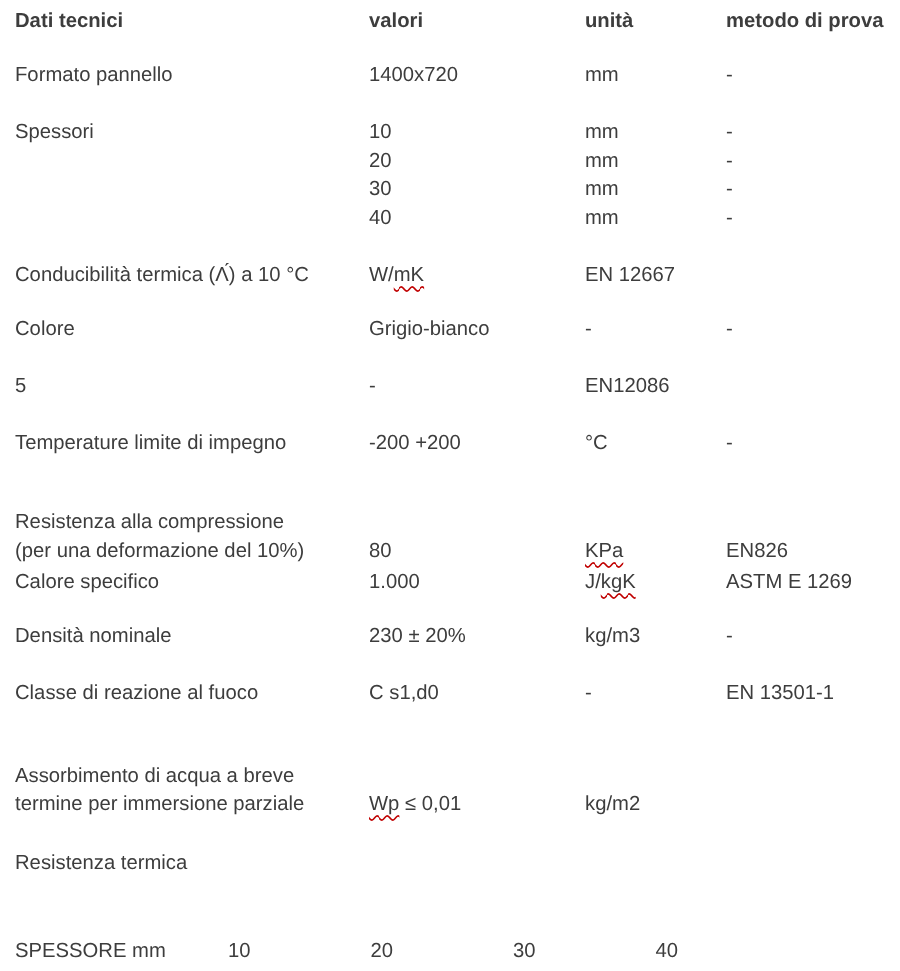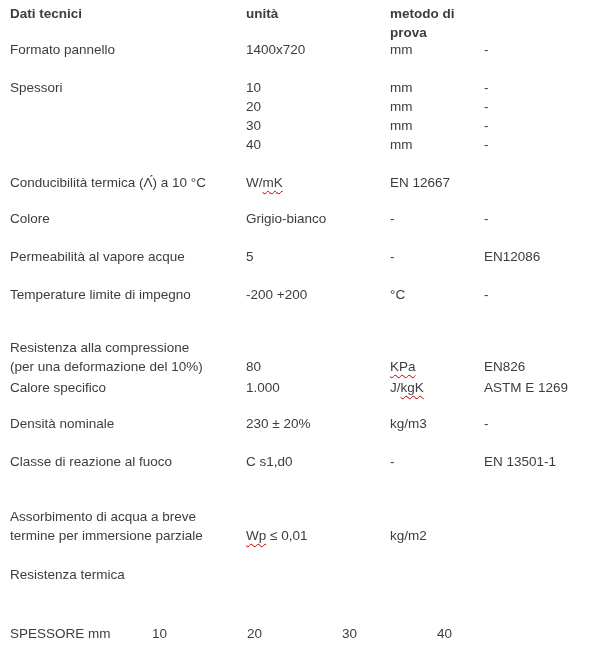--- a/index.html
+++ b/index.html
@@ -41,20 +41,21 @@
     text-underline-offset: 3px;
   }
 </style>
 </head>
 <body>
 
 <div class="doc">
 
   <div class="row" style="top:4px">
     <div class="bold">Dati tecnici</div>
+    <div class="bold">valori</div>
     <div class="bold">unità</div>
     <div class="bold">metodo di prova</div>
   </div>
 
   <div class="row" style="top:40px">
     <div>Formato pannello</div>
     <div>1400x720</div>
     <div>mm</div>
     <div>-</div>
   </div>
@@ -88,21 +89,20 @@
   </div>
 
   <div class="row" style="top:209px">
     <div>Colore</div>
     <div>Grigio-bianco</div>
     <div>-</div>
     <div>-</div>
   </div>
 
   <div class="row" style="top:247px">
-    <div>Permeabilità al vapore acque</div>
     <div>5</div>
     <div>-</div>
     <div>EN12086</div>
   </div>
 
   <div class="row" style="top:285px">
     <div>Temperature limite di impegno</div>
     <div>-200 +200</div>
     <div>°C</div>
     <div>-</div>

